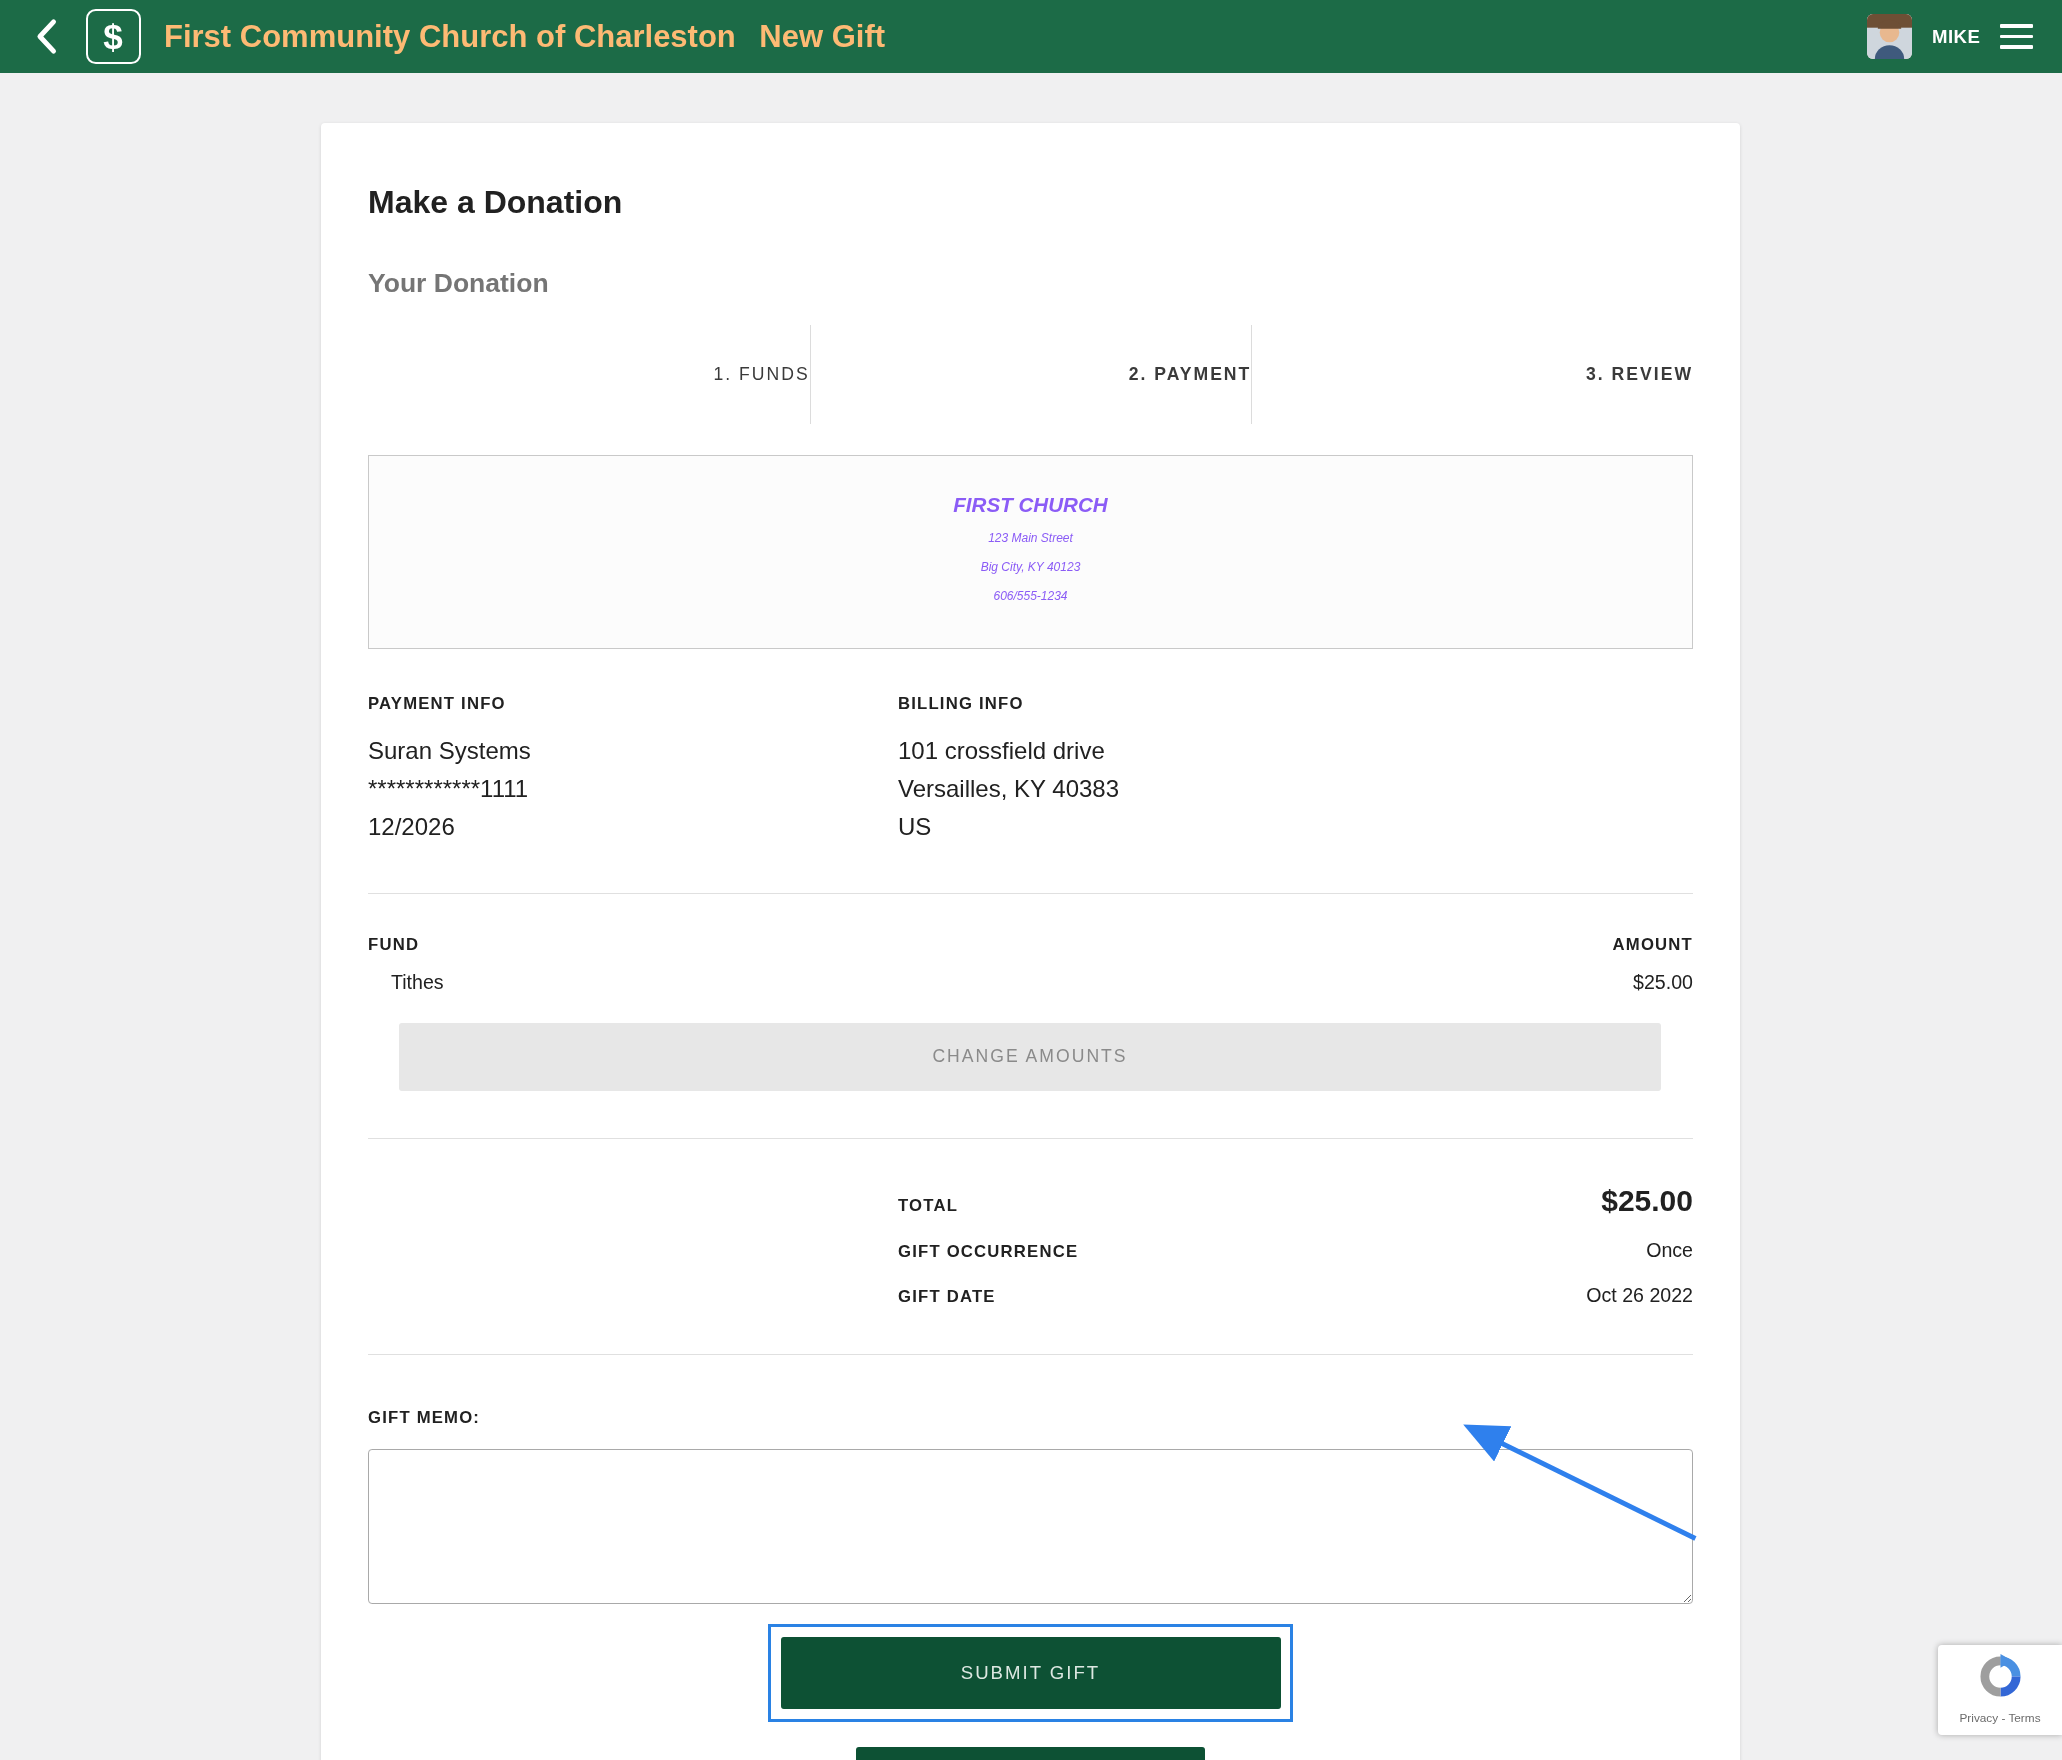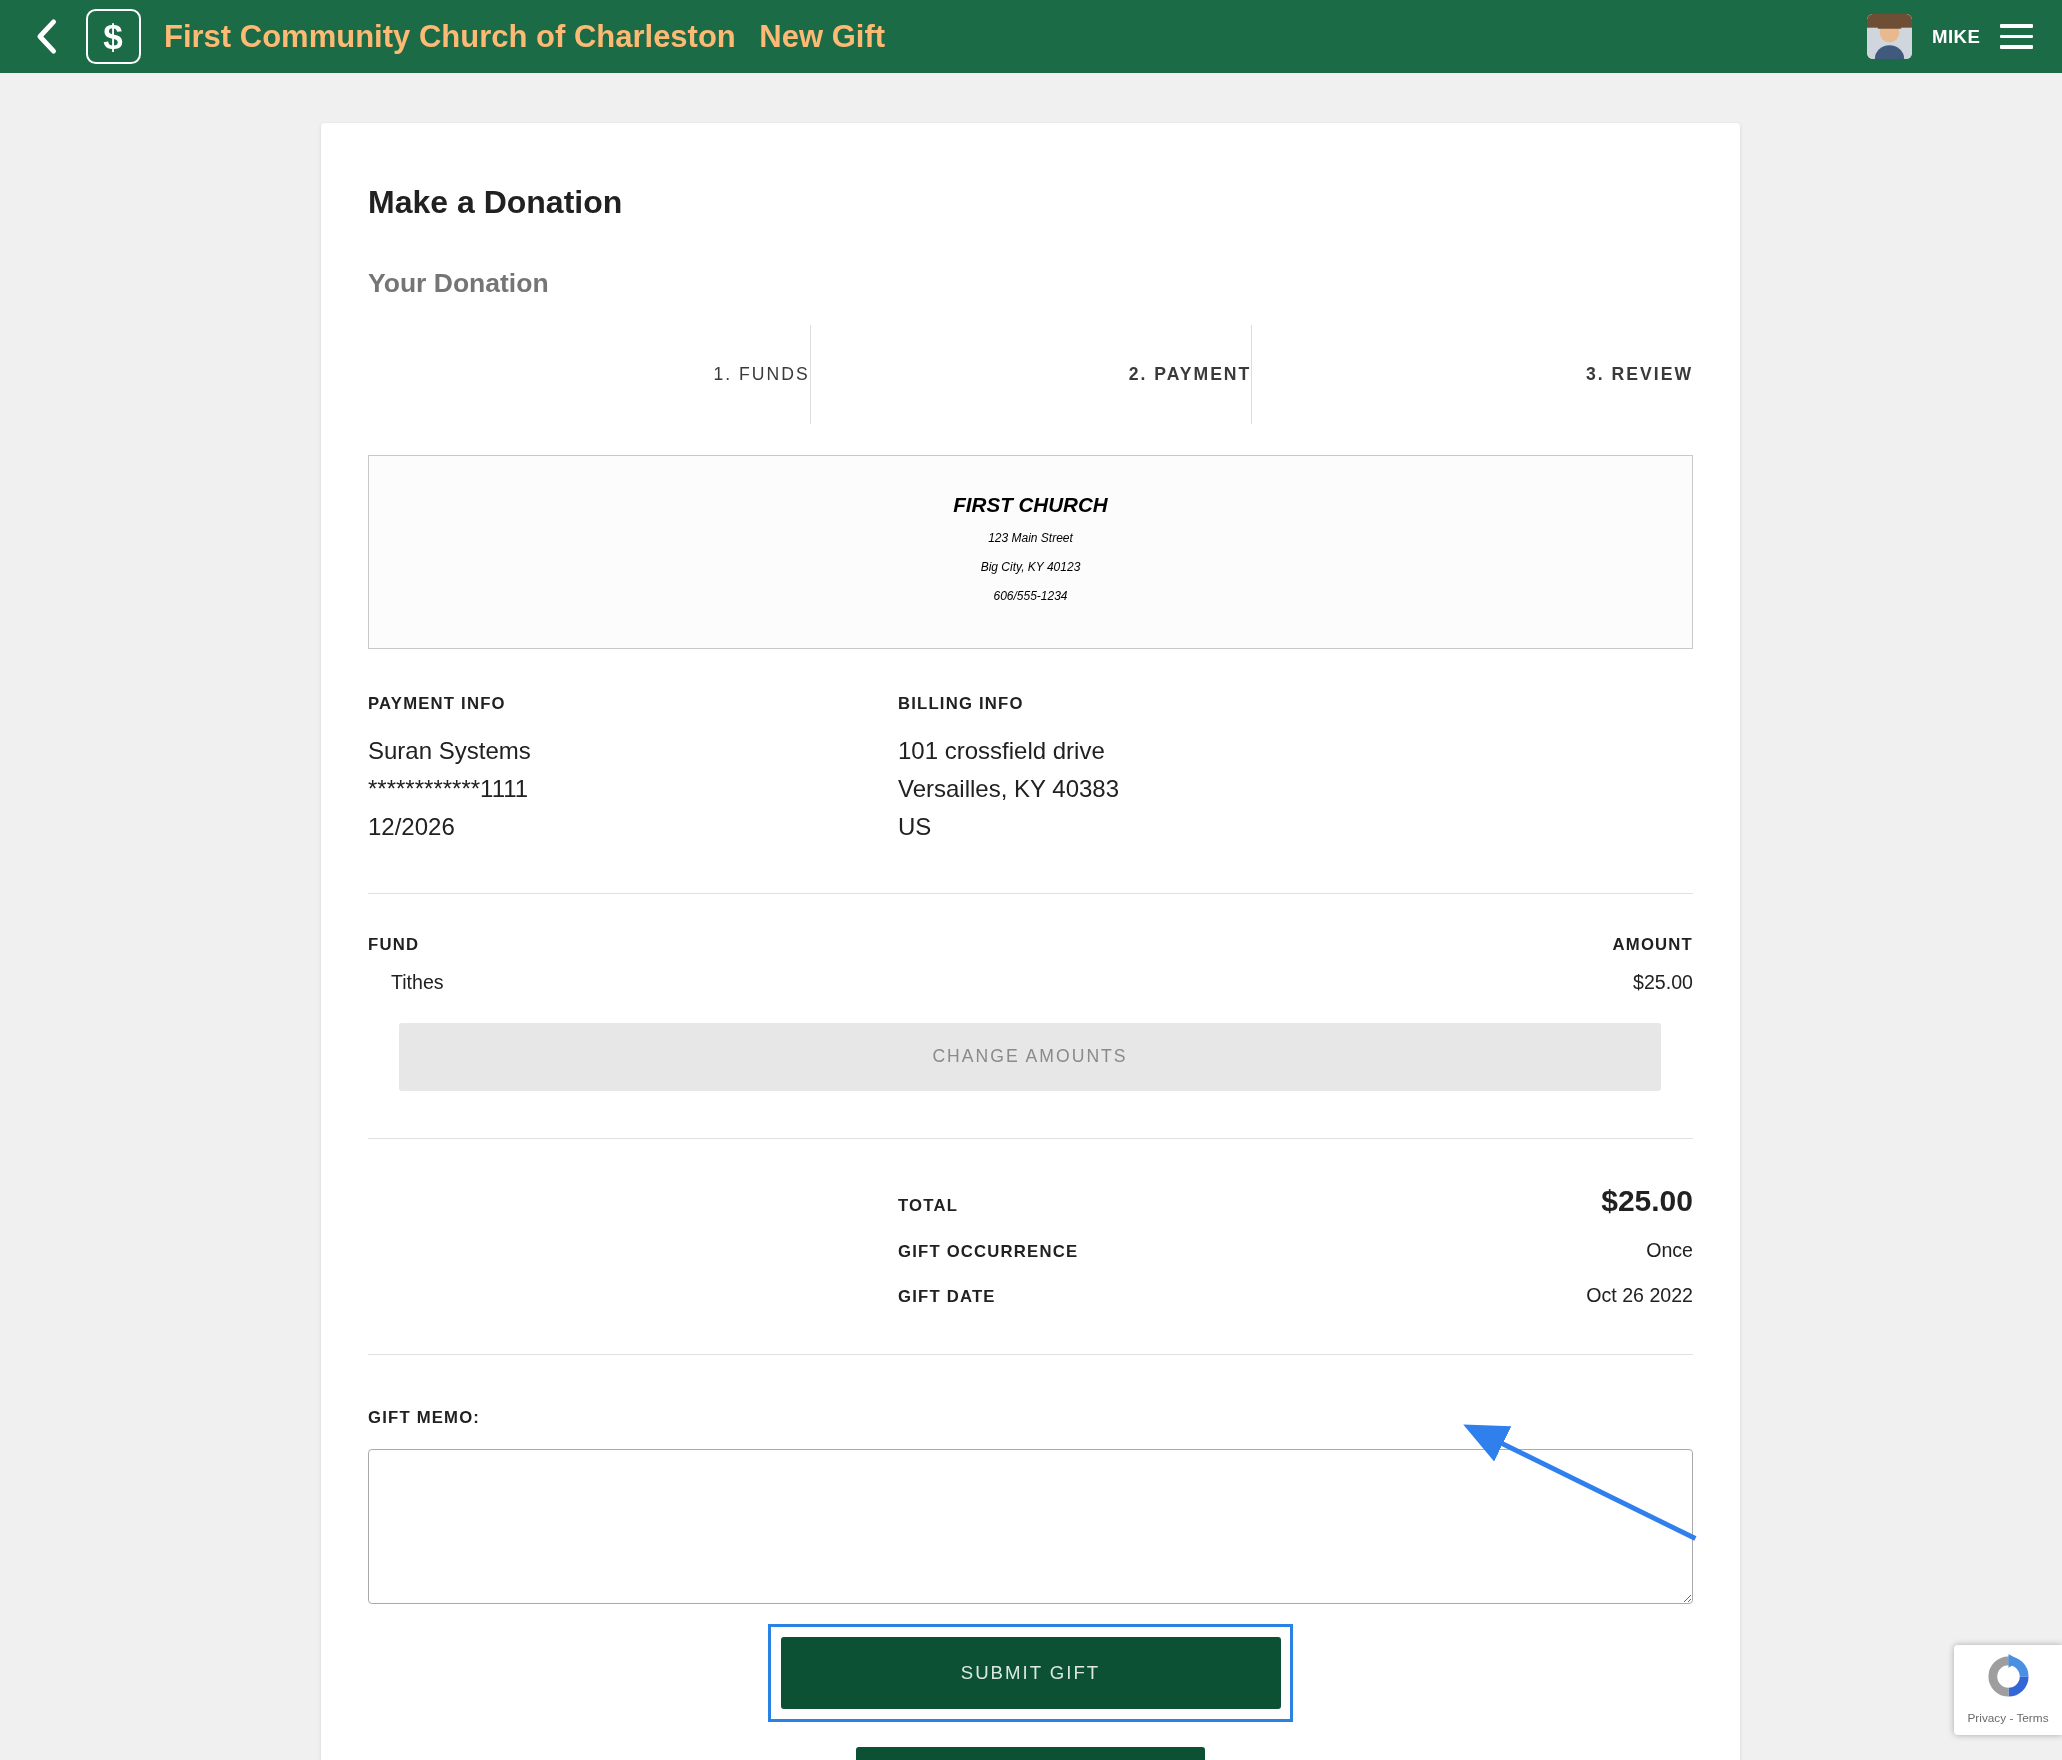--- a/index.html
+++ b/index.html
@@ -35,21 +35,21 @@
   }
   .page-title { margin:0 0 47px; font-size:32px; font-weight:bold; color:#212121; }
   .section-title { margin:0 0 25.5px; font-size:26.5px; font-weight:bold; color:#757575; }
 
   .steps { display:grid; grid-template-columns:1fr 1fr 1fr; margin-bottom:31px; }
   .step { text-align:right; padding:39px 0; font-size:17.6px; letter-spacing:2px; color:#3a3a3a; cursor:pointer; }
   .step + .step { border-left:1px solid #dcdcdc;font-weight:bold; }
 
   .church-box {
     border:1px solid #c9c9c9; background:#fcfcfc; text-align:center;
-    padding:37px 19.6px; font-style:italic; color:#000000;
+    padding:37px 19.6px; font-style:italic; color:#8b5cf6;
   }
   .church-name { font-weight:bold; font-size:20.6px; margin-bottom:7.8px; }
   .church-line { font-size:12px; line-height:29px; }
 
   .info-row { display:flex; margin-top:45px; }
   .info-col { width:40%; }
   .info-label { font-size:16.7px; font-weight:bold; letter-spacing:1.2px; margin-bottom:17.6px; }
   .info-line { font-size:24px; line-height:38px; }
 
   .divider { border-top:1px solid #e0e0e0; margin-top:47px; }
@@ -83,21 +83,21 @@
     font-size:18.6px; letter-spacing:2px; font-family:inherit; cursor:pointer;
   }
   .submit-btn { width:500px; height:72px; display:block; }
   .back-green { width:349px; height:82px; margin-top:25.5px; }
 
   
   .annotation-layer { position:absolute; left:0; top:0; width:2062px; height:1760px; pointer-events:none; z-index:8; }
 
   
   .recaptcha {
-    position:absolute; right:0; bottom:25.5px; width:108px; height:90px; z-index:9;
+    position:absolute; right:0; bottom:25.5px; width:124px; height:90px; z-index:9;
     background:#fff; border-radius:3.9px 0 0 3.9px; box-shadow:0 0 5.9px rgba(0,0,0,.3);
     display:flex; flex-direction:column; align-items:center; justify-content:center; gap:7.8px;
   }
   .recaptcha-terms { font-size:11.8px; color:#6b6b6b; cursor:pointer; }
 </style>
 </head>
 <body>
 
 <div class="header">
   <span class="back-chevron">

